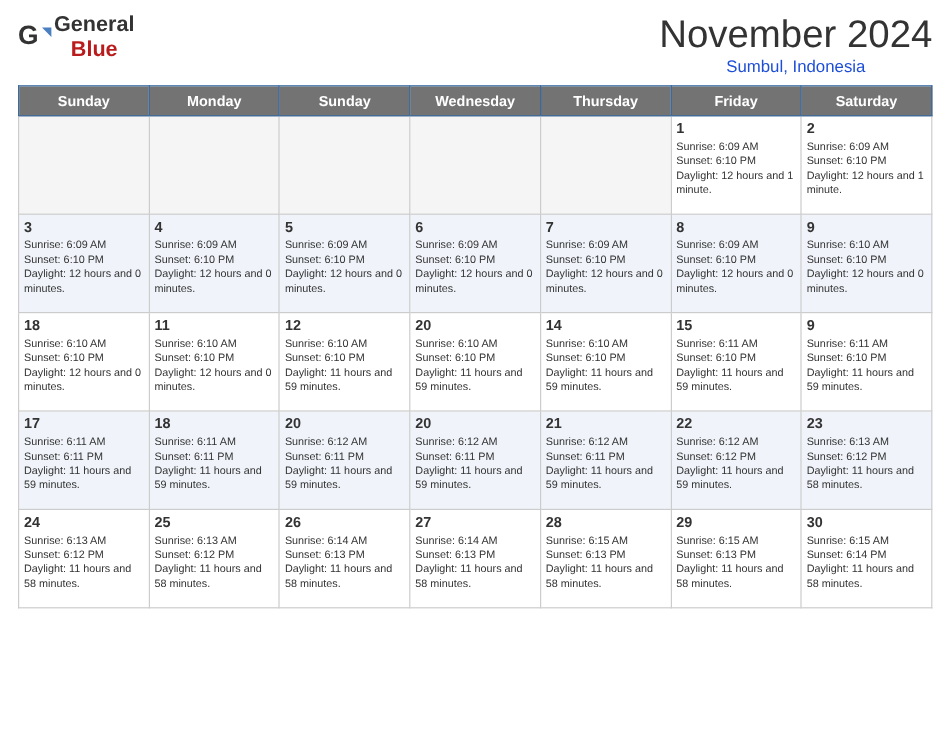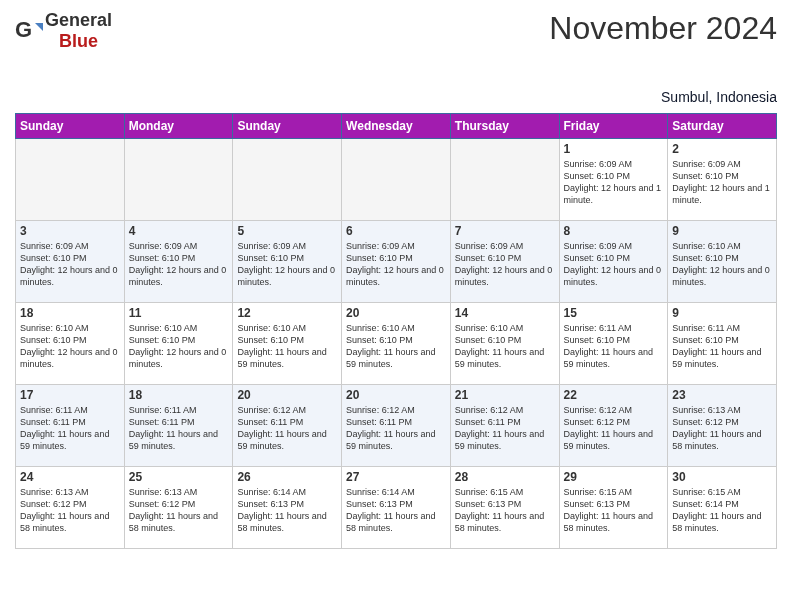--- a/index.html
+++ b/index.html
@@ -23,44 +23,43 @@
     .logo {
       display: flex;
       align-items: center;
     }
     .logo-icon {
       width: 28px;
       height: 28px;
       margin-right: 2px;
     }
     .title-block {
-      text-align: right;
+      text-align: center;
     }
     .month-title {
       font-size: 32px;
       font-weight: normal;
       color: #333;
     }
     .subtitle {
       font-size: 14px;
-      color: #0f172a;
-      margin-top: 42px;
+      color: #1d4ed8;
     }
     .calendar {
       width: 100%;
       border-collapse: collapse;
       table-layout: fixed;
     }
     .calendar th {
-      background-color: #a21caf;
+      background-color: #737373;
       color: #fff;
       font-size: 12px;
       font-weight: bold;
       padding: 5px 4px;
-      text-align: left;
+      text-align: center;
       border: 1px solid #3a6aa0;
     }
     .calendar td {
       vertical-align: top;
       border: 1px solid #ccc;
       padding: 3px 4px;
       font-size: 9.5px;
       color: #333;
       height: 82px;
       background: #fff;

